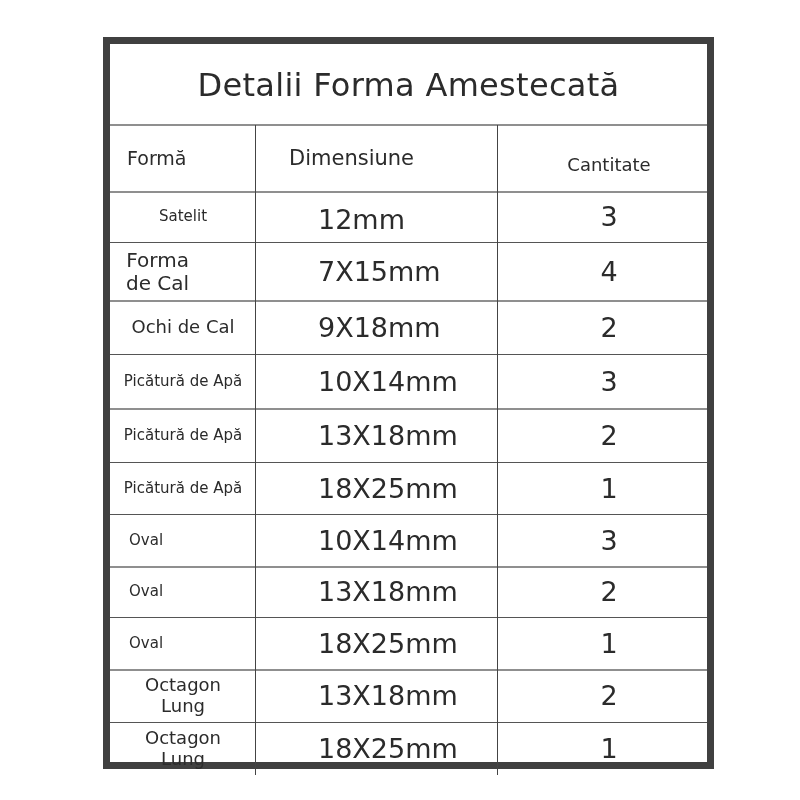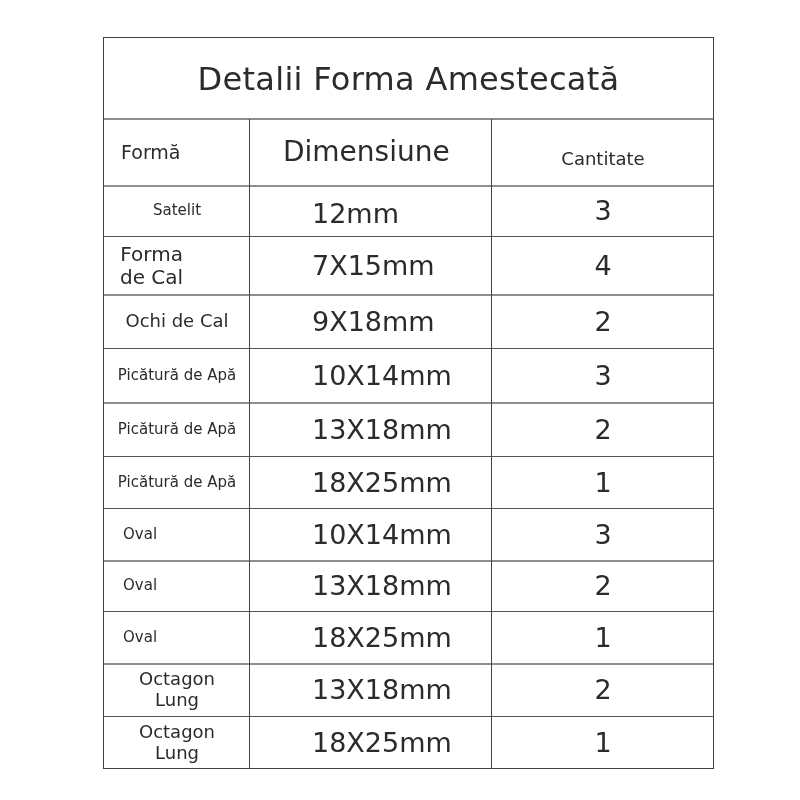--- a/index.html
+++ b/index.html
@@ -1,28 +1,28 @@
 <!DOCTYPE html>
 <html><head>
 <meta charset="utf-8">
 <style>
   html, body { margin:0; padding:0; background:#ffffff; }
   body { width:800px; height:800px; position:relative; overflow:hidden; font-family:"DejaVu Sans", sans-serif; color:#2b2b2b; }
-  .table-frame { position:absolute; left:103px; top:37px; width:611px; height:732px; border:1px solid #404040; box-sizing:border-box; }
+  .table-frame { position:absolute; left:103px; top:37px; width:611px; height:732px; border:7px solid #404040; box-sizing:border-box; }
   .title { position:absolute; left:0; top:0; width:100%; height:81px; display:flex; align-items:center; justify-content:center; font-size:32px; color:#2b2b2b; letter-spacing:0.3px; }
   .hline { position:absolute; left:0; width:100%; height:0; border-top:2px solid #8f8f8f; }
   .hline.dark { border-top:1px solid #555; }
   .vline { position:absolute; width:0; border-left:1px solid #444; }
   .cell { position:absolute; display:flex; align-items:center; box-sizing:border-box; line-height:1.15; }
   .c-shape { left:0; width:146px; justify-content:center; text-align:center; }
   .c-dim { left:146px; width:242px; padding-left:62px; font-size:27px; }
   .c-qty { left:388px; width:222px; justify-content:center; font-size:27px; }
   .hdr { font-size:19px; }
   .hdr.c-shape { justify-content:flex-start; padding-left:17px; }
-  .hdr.c-dim { padding-left:33px; font-size:28px; }
+  .hdr.c-dim { padding-left:33px; font-size:21px; }
   .hdr.c-qty { font-size:18px; }
 </style>
 </head>
 <body>
 
 <div class="table-frame">
   <div class="title">Detalii Forma Amestecată</div>
 
   <div class="hline" style="top:80px"></div>
   <div class="hline" style="top:147px"></div>

